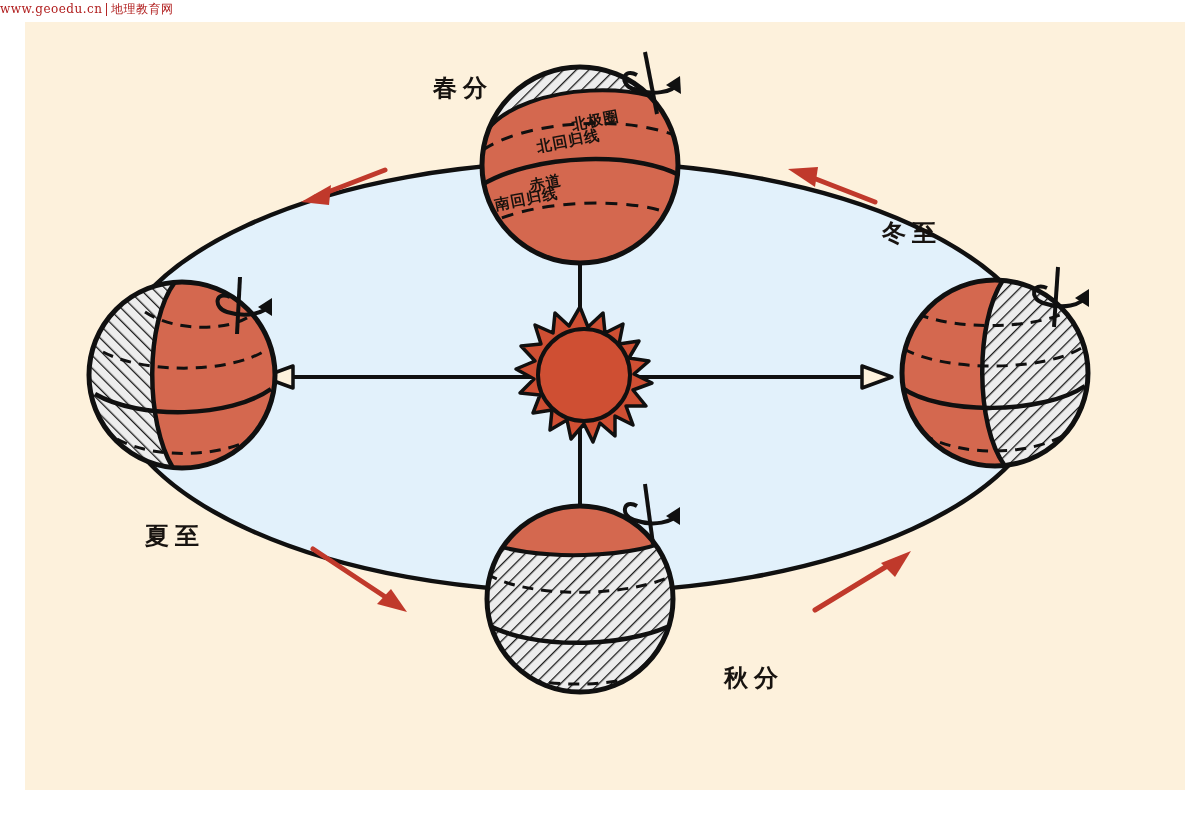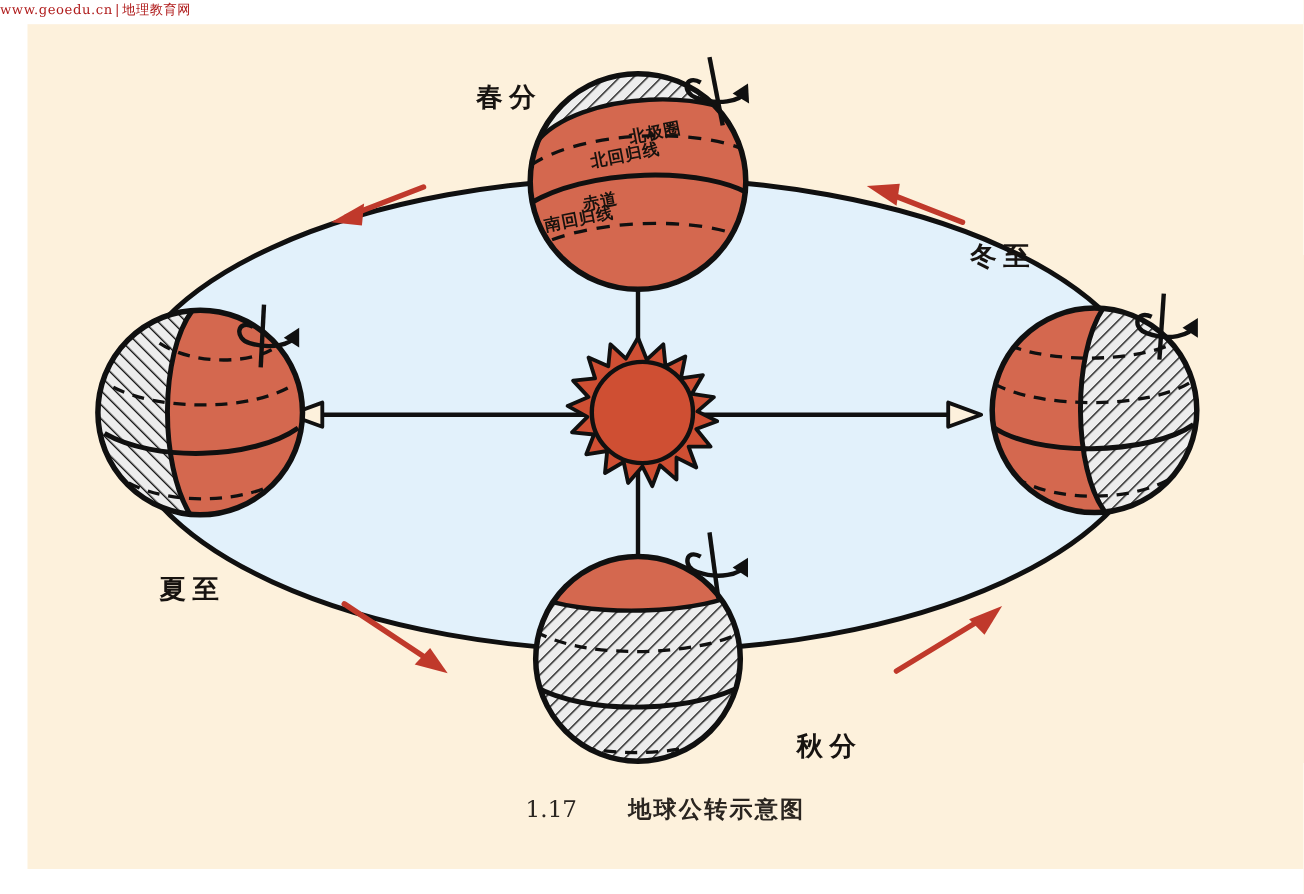--- a/index.html
+++ b/index.html
@@ -222,20 +222,15 @@
     <div class="slabel" id="lbl-chunfen">春分</div>
     <div class="slabel" id="lbl-dongzhi">冬至</div>
     <div class="slabel" id="lbl-xiazhi">夏至</div>
     <div class="slabel" id="lbl-qiufen">秋分</div>
 
     <div class="latlbl" id="lat-arctic">北极圈</div>
     <div class="latlbl" id="lat-cancer">北回归线</div>
     <div class="latlbl" id="lat-equator">赤道</div>
     <div class="latlbl" id="lat-capricorn">南回归线</div>
 
-    <div class="caption">
-      <span class="num">1.17</span>
-      &nbsp;&nbsp;&nbsp;
-      <span>地球公转示意图</span>
-    </div>
 
   </div>
 </div>
 
 </body></html>

